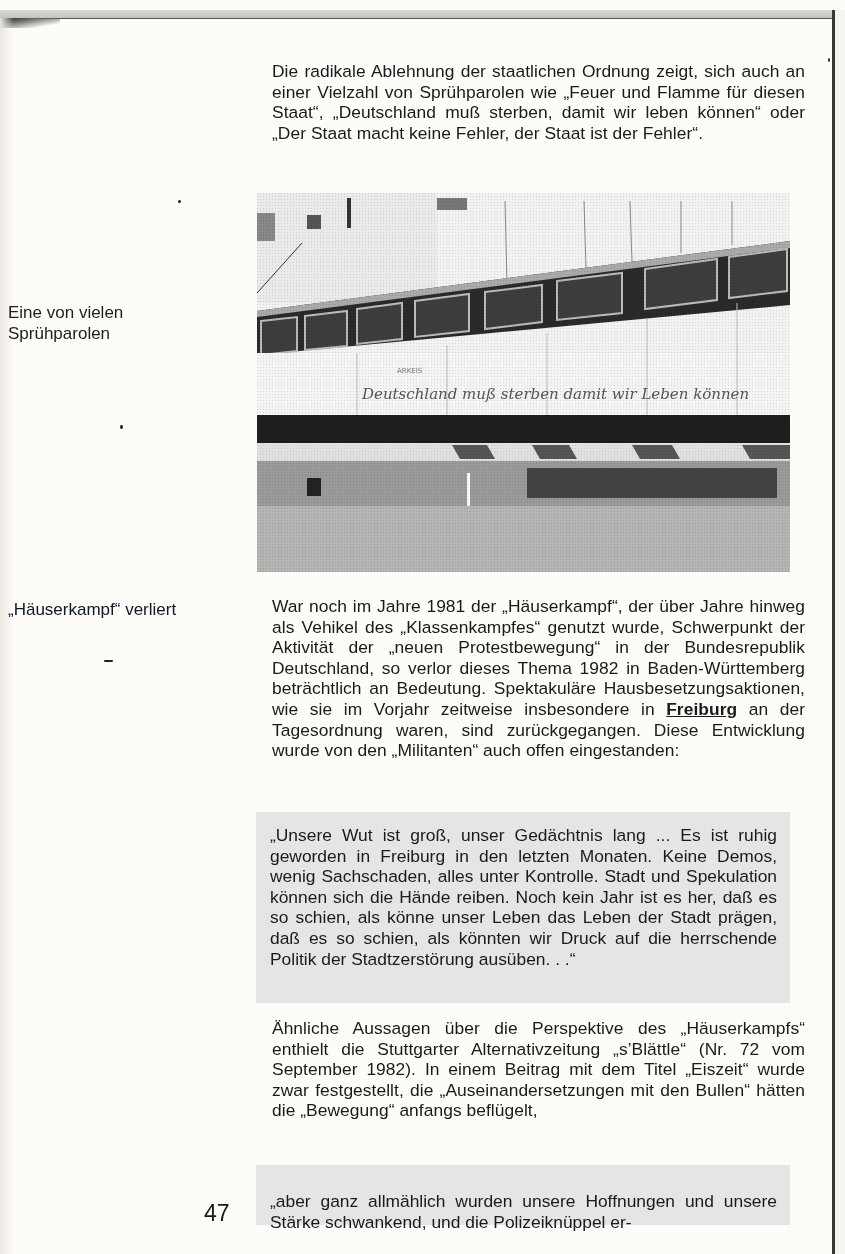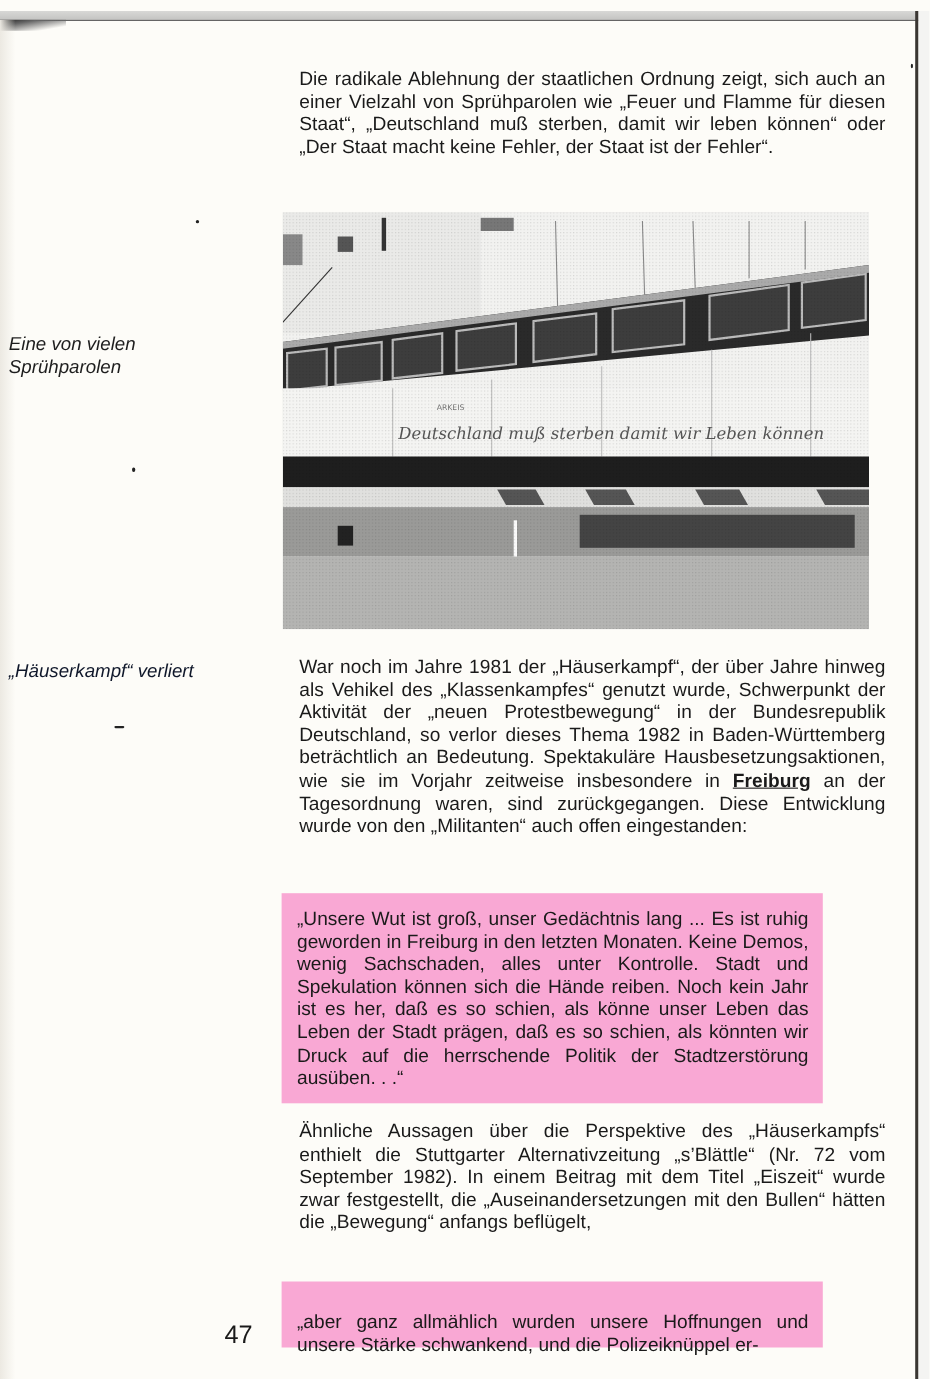--- a/index.html
+++ b/index.html
@@ -58,31 +58,30 @@
       letter-spacing: 0.05px;
     }
     .body-text b { font-weight: bold; text-decoration: underline; }
 
     .margin-note {
       position: absolute;
       left: 8px;
       width: 240px;
       font-size: 17px;
       line-height: 20.5px;
-      font-style: italic;
       margin: 0;
     }
     .note-black { color: #1e1e1e; }
     .note-red { color: #0f172a; }
 
     .quote-box {
       position: absolute;
       left: 256px;
-      width: 492px;
-      background: #f9a8d4;
+      width: 534px;
+      background: #e5e5e5;
       box-sizing: border-box;
       padding: 0 13px 0 14px;
     }
     .quote-box p {
       margin: 0;
       font-size: 17.4px;
       line-height: 20.6px;
       text-align: justify;
     }
 

